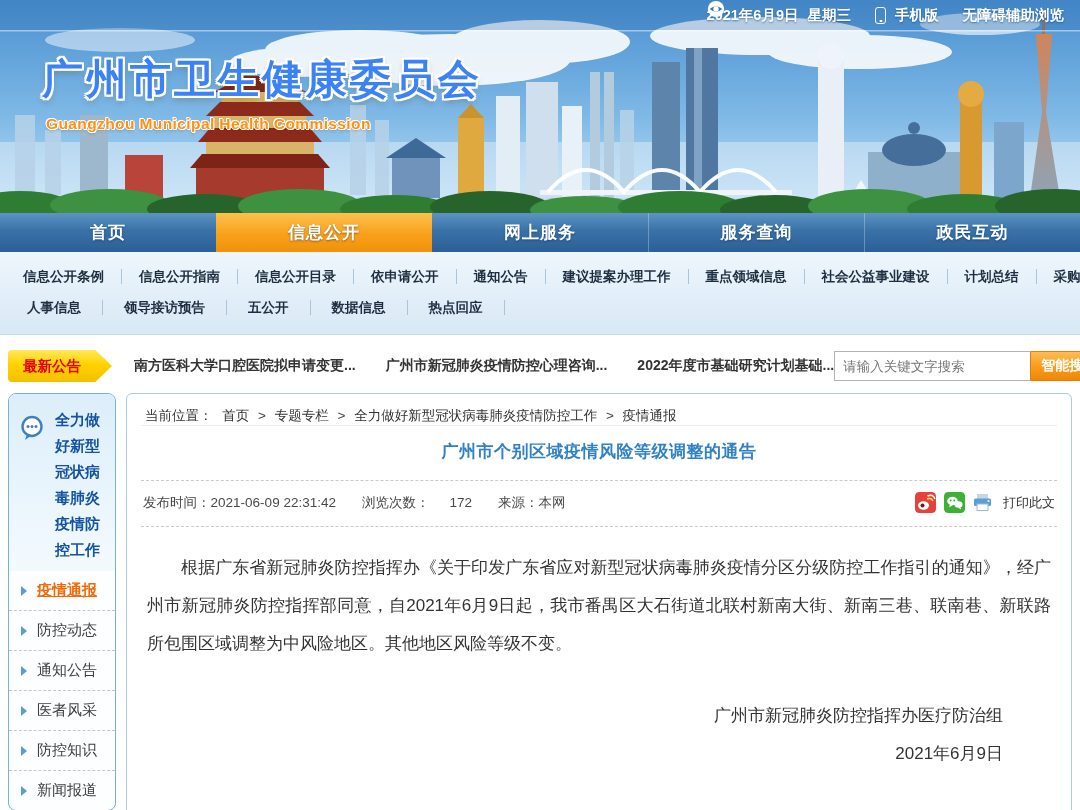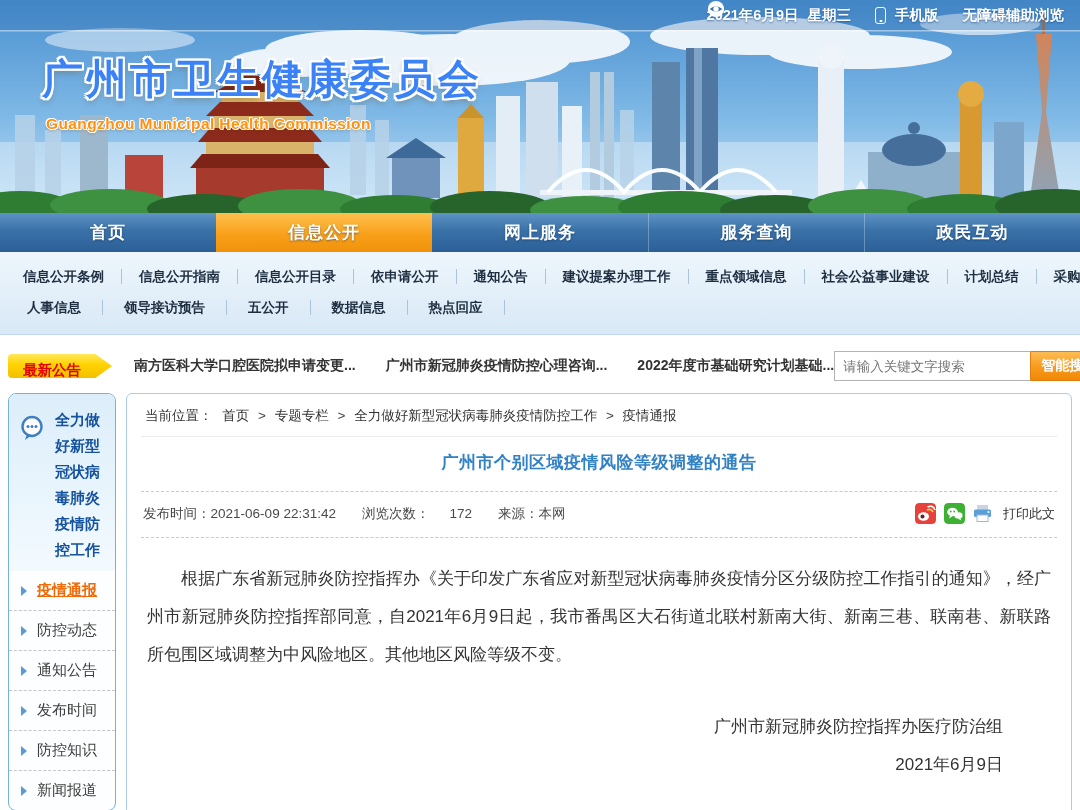--- a/index.html
+++ b/index.html
@@ -38,21 +38,21 @@
 
   
   .subnav { width:1080px; background:linear-gradient(#eef6fc,#d8e8f6); border-bottom:1px solid #c3d9ec; padding:9px 0 11px 6px; }
   .sn-row { display:flex; flex-wrap:nowrap; align-items:center; height:31px; }
   .sn-item { padding:0 17px; font-size:13.5px; font-weight:bold; color:#1e2e40; white-space:nowrap;
              border-right:1px solid #a9c4db; cursor:pointer; line-height:15px; }
   .sn-row.second .sn-item { padding:0 21px; }
 
   
   .announce { display:flex; align-items:center; margin:14px 8px 0 8px; height:34px; }
-  .badge { flex:0 0 auto; width:104px; height:24px; line-height:32px; padding-left:15px;
+  .badge { flex:0 0 auto; width:104px; height:32px; line-height:32px; padding-left:15px;
            background:linear-gradient(#ffe95c,#ffd200 45%,#f3c000); color:#e60000; font-size:14.5px; font-weight:bold;
            border-radius:4px 0 0 4px; clip-path:polygon(0 0,84% 0,100% 50%,84% 100%,0 100%); cursor:pointer; }
   .ann-links { display:flex; gap:30px; margin-left:22px; }
   .ann-link { font-size:14px; font-weight:600; color:#333; white-space:nowrap; cursor:pointer; }
   .search { margin-left:auto; display:flex; align-items:center; margin-right:10px; }
   .search input { width:196px; height:30px; border:1px solid #b3b3b3; border-right:none; padding:0 8px;
                   font-size:13.5px; color:#a16207; outline:none; font-family:inherit; }
   .search input::placeholder { color:#777; }
   .search button { width:78px; height:30px; border:1px solid #e07f10; border-radius:0 3px 3px 0;
                    background:linear-gradient(#fdbd55,#f99d20 50%,#f08705); color:#fff; font-size:14px; font-weight:bold;
@@ -66,21 +66,21 @@
              color:#1553a0; font-size:15px; font-weight:bold; line-height:26px; }
   .bubble-ic { position:absolute; left:10px; top:21px; width:26px; height:26px; }
   .sb-list { list-style:none; }
   .sb-item { position:relative; padding:10px 10px 10px 28px; font-size:15px; color:#3f3f3f; cursor:pointer; }
   .sb-item + .sb-item { border-top:1px dashed #c6c6c6; }
   .sb-item .arr { position:absolute; left:12px; top:15px; width:0; height:0;
                   border-left:6px solid #5b9bd5; border-top:5px solid transparent; border-bottom:5px solid transparent; }
   .sb-item.active { color:#f26a07; text-decoration:underline; font-weight:bold; }
 
   .panel { flex:1 1 auto; border:1px solid #a9cbe8; border-radius:6px; background:#fff; min-height:430px; padding:0 14px; }
-  .crumbs { padding:13px 4px 11px 4px; font-size:13.5px; color:#333; border-bottom:1px solid #ececec; }
+  .crumbs { padding:13px 4px 0 4px; font-size:13.5px; color:#333; border-bottom:1px solid #ececec; }
   .crumbs .lbl { margin-right:6px; }
   .crumbs .crumb { cursor:pointer; }
   .crumbs .csep { margin:0 5px; color:#444; }
   .art-title { margin-top:14px; text-align:center; font-size:17px; font-weight:bold; color:#3181c5; letter-spacing:.5px; }
   .dash { border:none; border-top:1px dashed #c9c9c9; margin-top:17px; }
   .meta { display:flex; align-items:center; padding:11px 2px; font-size:13.5px; color:#4a4a4a; }
   .meta .m-gap { width:26px; }
   .meta .m-gap2 { width:20px; }
   .meta-icons { margin-left:auto; display:flex; align-items:center; gap:8px; }
   .mi { width:21px; height:21px; border-radius:4px; cursor:pointer; display:inline-block; }
@@ -269,21 +269,21 @@
           <circle cx="9" cy="11.5" r="1.5" fill="#3f7fc0"></circle>
           <circle cx="13" cy="11.5" r="1.5" fill="#3f7fc0"></circle>
           <circle cx="17" cy="11.5" r="1.5" fill="#3f7fc0"></circle>
         </svg>
         <span>全力做好新型冠状病毒肺炎疫情防控工作</span>
       </div>
       <ul class="sb-list">
         <li class="sb-item active"><span class="arr"></span><span>疫情通报</span></li>
         <li class="sb-item"><span class="arr"></span><span>防控动态</span></li>
         <li class="sb-item"><span class="arr"></span><span>通知公告</span></li>
-        <li class="sb-item"><span class="arr"></span><span>发布时间</span></li>
+        <li class="sb-item"><span class="arr"></span><span>医者风采</span></li>
         <li class="sb-item"><span class="arr"></span><span>防控知识</span></li>
         <li class="sb-item"><span class="arr"></span><span>新闻报道</span></li>
       </ul>
     </div>
 
     <div class="panel">
       <div class="crumbs">
         <span class="lbl">当前位置：</span>
         <span class="crumb">首页</span>
         <span class="csep">&gt;</span>

